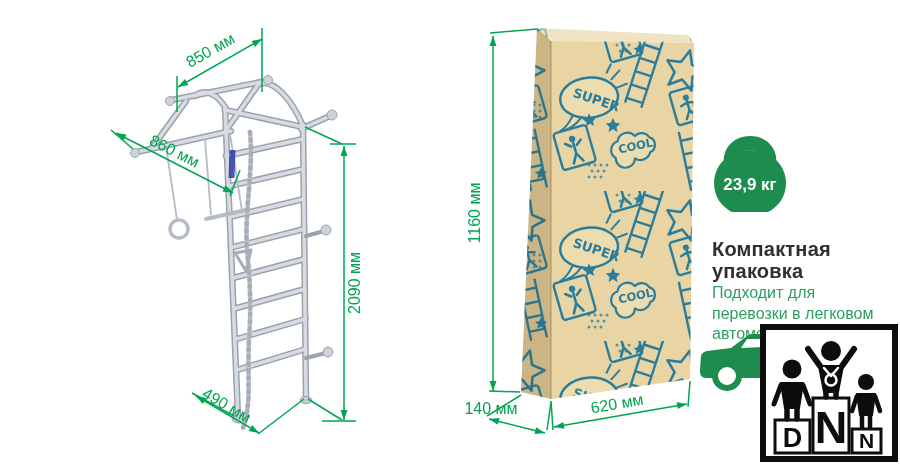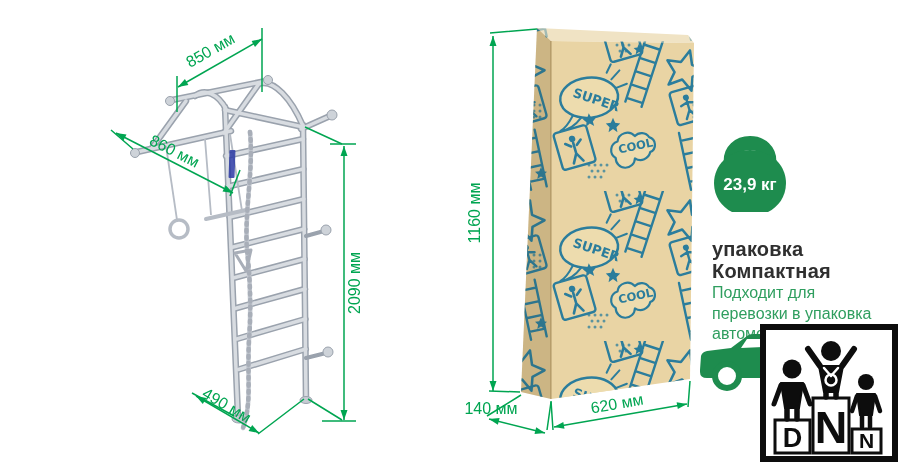--- a/index.html
+++ b/index.html
@@ -220,26 +220,26 @@
     </g>
   </svg>
 
   <svg class="badge" viewBox="0 0 88 90">
     <path d="M25,38 C21,10 67,10 63,38" fill="none" stroke="#1E8C4E" stroke-width="14" stroke-linecap="round"></path>
     <path d="M44,24 C22,24 8,40 8,57 C8,71 16,81 26,86 L62,86 C72,81 80,71 80,57 C80,40 66,24 44,24 Z" fill="#1E8C4E"></path>
     <text class="badge-label" x="44" y="64" text-anchor="middle">23,9 кг</text>
   </svg>
 
   <div class="heading">
+    <span>Компактная</span>
     <span>упаковка</span>
-    <span>Компактная</span>
   </div>
   <div class="subtext">
     <span>Подходит для</span>
-    <span>перевозки в упаковка</span>
+    <span>перевозки в легковом</span>
     <span>автомобиле</span>
   </div>
 
   <svg class="car" viewBox="0 0 100 70">
     <path d="M3,44 L4,30 Q5,26 10,25 L34,22 L50,10 Q52,8 56,8 L80,8 L84,12 L96,16 Q98,17 98,22 L98,52 L10,52 Q3,52 3,46 Z" fill="#1E8C4E"></path>
     <path d="M50,13 L68,13 L66,21 L44,22 Z" fill="#ffffff"></path>
     <circle cx="30" cy="50" r="12" fill="#ffffff" stroke="#1E8C4E" stroke-width="6"></circle>
   </svg>
 
   <svg class="logo" viewBox="0 0 138 138">

